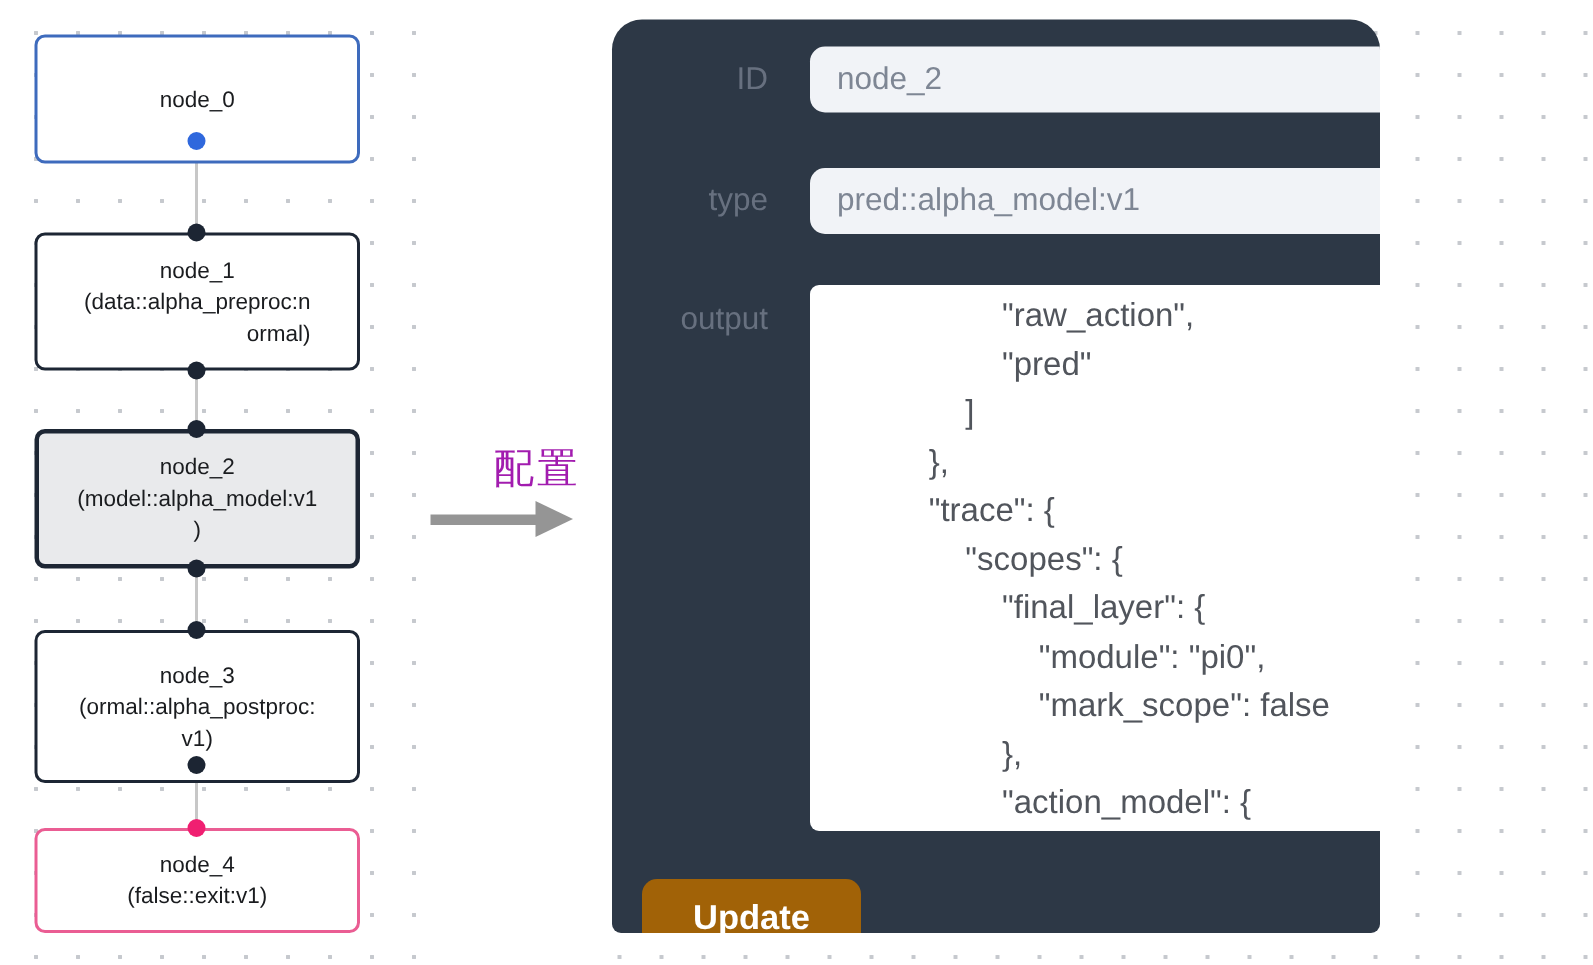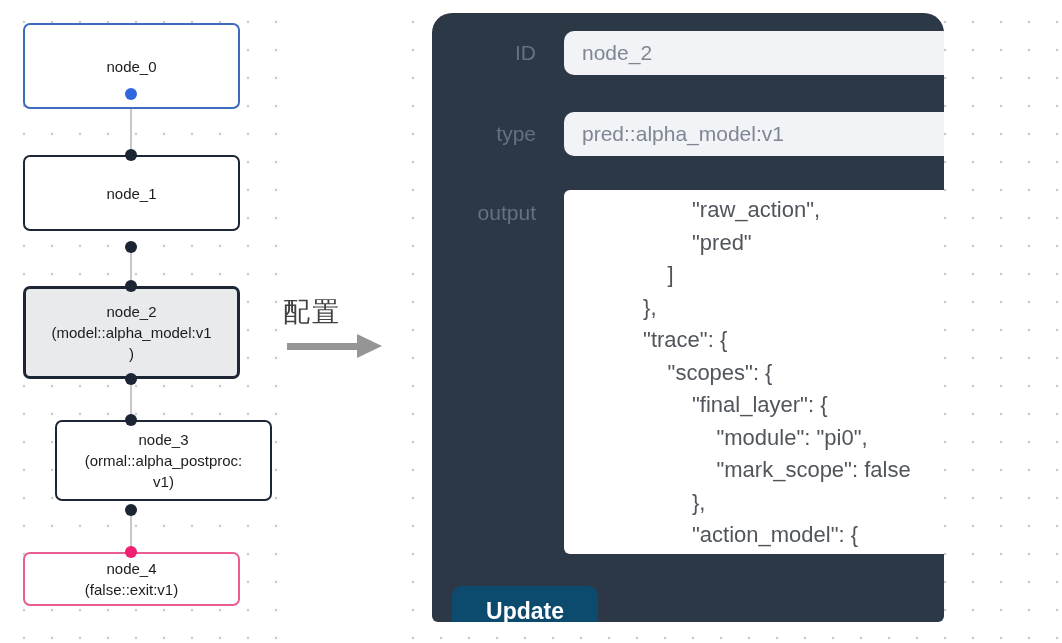--- a/index.html
+++ b/index.html
@@ -41,57 +41,57 @@
     display: flex; flex-direction: column;
     align-items: center; justify-content: center;
     z-index: 2;
     text-align: center;
     color: #1a1c1f;
     font-size: 15px; line-height: 21px;
   }
   .node-title { white-space: pre-line; }
   .node-sub   { white-space: pre-line; }
   .node-0 { top: 23px;  height: 86px; border-color: #3e6bbd; }
-  .node-1 { top: 155px; height: 76px; text-align: right; }
+  .node-1 { top: 155px; height: 92px; text-align: right; }
   .node-2 { top: 286px; height: 93px; border-width: 3px; background: #e9eaec; }
-  .node-3 { top: 420px; height: 81px; margin-left: 32px; }
-  .node-4 { top: 552px; height: 54px; border-color: #ea5d93; text-align: center; }
+  .node-3 { top: 420px; height: 102px; }
+  .node-4 { top: 552px; height: 70px; border-color: #ea5d93; text-align: center; }
 
   .port {
     position: absolute; left: 131px; width: 12px; height: 12px;
     border-radius: 50%; background: #1c2533;
     transform: translate(-50%, -50%);
     z-index: 3;
   }
   .port-blue { background: #2f68dd; }
   .port-pink { background: #f01f71; }
 
   
   .annotation { position: absolute; left: 283px; top: 296px; width: 104px; z-index: 4; }
   .annotation-label {
-    font-size: 27px; line-height: 32px; color: #404040;
-    text-align: left; letter-spacing: 2px; font-weight: 500;
+    font-size: 27px; line-height: 32px; color: #a21caf;
+    text-align: right; letter-spacing: 2px; font-weight: 500;
     font-family: "Liberation Sans", "DejaVu Sans", sans-serif;
   }
   .arrow { position: relative; height: 24px; margin-top: 6px; }
   .arrow .shaft {
     position: absolute; left: 4px; top: 9px;
     width: 72px; height: 7px; background: #959595;
   }
   .arrow .head {
     position: absolute; left: 74px; top: 0;
     width: 0; height: 0;
     border-left: 25px solid #959595;
     border-top: 12px solid rgba(0,0,0,0);
     border-bottom: 12px solid rgba(0,0,0,0);
   }
 
   
   .panel {
-    position: absolute; left: 432px; top: 13px;
+    position: absolute; left: 408px; top: 13px;
     width: 512px; height: 609px;
     background: #2d3846;
     border-radius: 20px 20px 6px 6px;
     overflow: hidden;
     z-index: 5;
     padding-left: 15px;
   }
   .panel .label {
     position: absolute; left: 0; width: 104px;
     text-align: right;
@@ -139,21 +139,21 @@
   .corner {
     position: absolute; right: 0; bottom: 0;
     width: 36px; height: 30px;
     background: #fafbfc; border-top: 1px solid #e9e9ec;
   }
   .corner svg { position: absolute; right: 3px; bottom: 3px; }
 
   .update {
     position: absolute; left: 20px; top: 573px;
     width: 146px; height: 49px;
-    background: #0c4a6e; border: none; border-radius: 10px;
+    background: #a16207; border: none; border-radius: 10px;
     color: #ffffff; font-size: 23px; font-weight: 600;
     font-family: "Liberation Sans", "DejaVu Sans", sans-serif;
     text-align: center; line-height: 40px;
     cursor: pointer; padding: 0;
   }
 </style>
 </head>
 <body>
 
 <div class="canvas canvas-left"></div>
@@ -164,20 +164,22 @@
   <div class="edge edge-0"></div>
   <div class="edge edge-1"></div>
   <div class="edge edge-2"></div>
   <div class="edge edge-3"></div>
 
   <div class="node node-0">
     <div class="node-title">node_0</div>
   </div>
   <div class="node node-1">
     <div class="node-title">node_1</div>
+    <div class="node-sub">(data::alpha_preproc:n
+ormal)</div>
   </div>
   <div class="node node-2">
     <div class="node-title">node_2</div>
     <div class="node-sub">(model::alpha_model:v1
 )</div>
   </div>
   <div class="node node-3">
     <div class="node-title">node_3</div>
     <div class="node-sub">(ormal::alpha_postproc:
 v1)</div>

